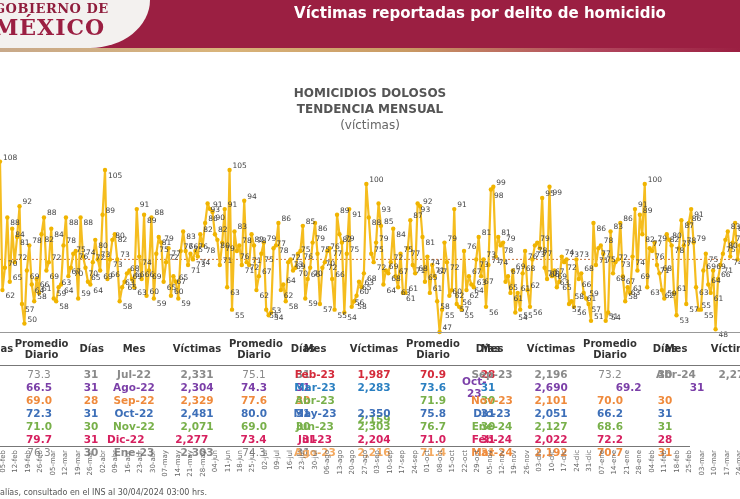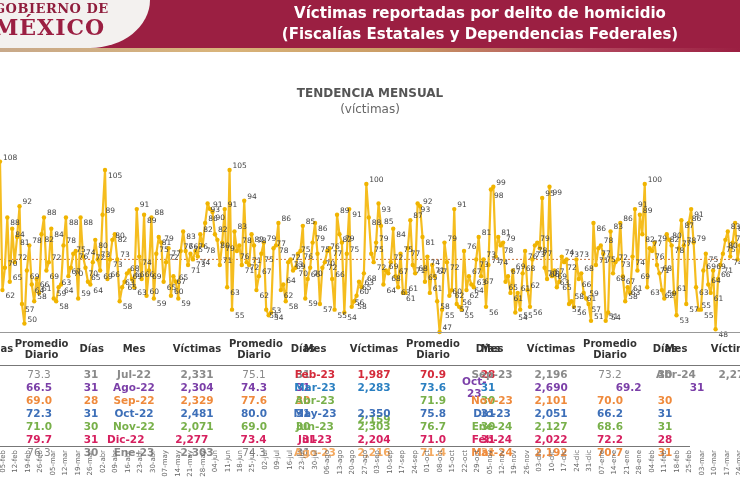--- a/index.html
+++ b/index.html
@@ -33,24 +33,24 @@
 
 <div class="page">
   <div class="banner"></div>
   <div class="banner-gradient"></div>
   <div class="logo-box">
     <div class="logo-line1" style="left:-6px;">GOBIERNO DE</div>
     <div class="logo-line2" style="left:-6px;">MÉXICO</div>
   </div>
   <div class="banner-title">
     <div>Víctimas reportadas por delito de homicidio</div>
-    <div>(Fiscalías Estatales y Dependencias Federales)</div>
   </div>
 
   <div class="chart-title">
+    <span class="t1">HOMICIDIOS DOLOSOS</span>
     <span class="t2">TENDENCIA MENSUAL</span>
     <span class="t3">(víctimas)</span>
   </div>
 
   <svg id="chart-svg" width="740" height="200" viewBox="0 0 740 200">
       <line x1="0" x2="740" y1="114.37931034482759" y2="114.37931034482759" stroke="#c9743a" stroke-width="1" stroke-dasharray="2,2"></line>
       <polyline points="0,16.620689655172413 2.442244224422442,145.10344827586206 4.884488448844884,122.75862068965517 7.326732673267326,72.48275862068965 9.768976897689768,136.72413793103448 12.21122112211221,83.65517241379311 14.653465346534652,117.17241379310344 17.095709570957094,92.03448275862068 19.537953795379536,61.310344827586206 21.98019801980198,159.0689655172414 24.42244224422442,178.6206896551724 26.864686468646862,125.55172413793103 29.306930693069305,100.41379310344827 31.749174917491747,139.51724137931035 34.19141914191419,156.27586206896552 36.633663366336634,133.9310344827586 39.07590759075907,147.89655172413794 41.51815181518151,89.24137931034483 43.96039603960396,72.48275862068965 46.4026402640264,125.55172413793103 48.84488448844884,117.17241379310344 51.28712871287128,83.65517241379311 53.729372937293725,153.48275862068965 56.17161716171617,156.27586206896552 58.61386138613861,142.31034482758622 61.05610561056105,139.51724137931035 63.49834983498349,100.41379310344827 65.94059405940594,72.48275862068965 68.38283828382838,131.13793103448276 70.82508250825082,122.75862068965517 73.26732673267327,108.79310344827586 75.7095709570957,106 78.15181518151815,153.48275862068965 80.59405940594058,72.48275862068965 83.03630363036302,111.58620689655173 85.47854785478548,122.75862068965517 87.92079207920791,136.72413793103448 90.36303630363035,139.51724137931035 92.8052805280528,117.17241379310344 95.24752475247524,94.82758620689656 97.68976897689768,114.37931034482759 100.13201320132012,125.55172413793103 102.57425742574256,69.6896551724138 105.01650165016501,25 107.45874587458745,133.9310344827586 109.90099009900989,114.37931034482759 112.34323432343234,94.82758620689656 114.78547854785478,89.24137931034483 117.22772277227722,114.37931034482759 119.66996699669966,156.27586206896552 122.1122112211221,142.31034482758622 124.55445544554455,136.72413793103448 126.99669966996699,128.3448275862069 129.43894389438944,125.55172413793103 131.88118811881188,133.9310344827586 134.32343234323432,142.31034482758622 136.76567656765675,64.10344827586206 139.2079207920792,111.58620689655173 141.65016501650163,133.9310344827586 144.09240924092407,69.6896551724138 146.53465346534654,150.68965517241378 148.97689768976898,125.55172413793103 151.4191419141914,72.48275862068965 153.86138613861385,153.48275862068965 156.3036303630363,108.79310344827586 158.74587458745873,92.03448275862068 161.18811881188117,97.62068965517241 163.6303630363036,136.72413793103448 166.07260726072604,117.17241379310344 168.5148514851485,103.20689655172414 170.95709570957095,150.68965517241378 173.3993399339934,131.13793103448276 175.84158415841583,136.72413793103448 178.28382838283827,153.48275862068965 180.7260726072607,106 183.16831683168314,86.44827586206897 185.6105610561056,106 188.05280528052805,119.96551724137932 190.4950495049505,108.79310344827586 192.93729372937293,114.37931034482759 195.37953795379536,106 197.8217821782178,111.58620689655173 200.26402640264024,89.24137931034483 202.70627062706268,100.41379310344827 205.14851485148512,78.06896551724138 207.59075907590758,58.51724137931035 210.03300330033002,64.10344827586206 212.47524752475246,66.89655172413794 214.9174917491749,89.24137931034483 217.35973597359734,94.82758620689656 219.80198019801978,119.96551724137932 222.24422442244222,97.62068965517241 224.68646864686468,64.10344827586206 227.12871287128712,142.31034482758622 229.57095709570956,25 232.013201320132,164.6551724137931 234.45544554455444,86.44827586206897 236.89768976897687,106 239.3399339933993,100.41379310344827 241.78217821782175,119.96551724137932 244.2244224422442,55.72413793103448 246.66666666666666,117.17241379310344 249.1089108910891,119.96551724137932 251.55115511551153,89.24137931034483 253.99339933993397,100.41379310344827 256.43564356435644,145.10344827586206 258.8778877887789,131.13793103448276 261.3201320132013,108.79310344827586 263.76237623762376,97.62068965517241 266.2046204620462,164.6551724137931 268.64686468646863,170.24137931034483 271.08910891089107,167.44827586206895 273.5313531353135,103.20689655172414 275.97359735973595,100.41379310344827 278.4158415841584,78.06896551724138 280.8580858085808,145.10344827586206 283.30033003300326,139.51724137931035 285.7425742574257,156.27586206896552 288.18481848184814,117.17241379310344 290.6270627062706,114.37931034482759 293.0693069306931,125.55172413793103 295.5115511551155,122.75862068965517 297.95379537953795,108.79310344827586 300.3960396039604,106 302.8382838283828,80.86206896551724 305.28052805280527,153.48275862068965 307.7227722772277,133.9310344827586 310.16501650165014,122.75862068965517 312.6072607260726,97.62068965517241 315.049504950495,78.06896551724138 317.49174917491746,108.79310344827586 319.9339933993399,159.0689655172414 322.37623762376234,122.75862068965517 324.8184818481848,117.17241379310344 327.2607260726072,106 329.70297029702965,103.20689655172414 332.1452145214521,133.9310344827586 334.5874587458746,164.6551724137931 337.029702970297,69.6896551724138 339.47194719471946,89.24137931034483 341.9141914191419,97.62068965517241 344.35643564356434,167.44827586206895 346.7986798679868,108.79310344827586 349.2409240924092,64.10344827586206 351.68316831683165,161.86206896551724 354.1254125412541,156.27586206896552 356.56765676567653,150.68965517241378 359.00990099009897,136.72413793103448 361.4521452145214,142.31034482758622 363.89438943894385,128.3448275862069 366.3366336633663,38.9655172413793 368.7788778877887,72.48275862068965 371.2211221122112,108.79310344827586 373.66336633663366,117.17241379310344 376.1056105610561,97.62068965517241 378.54785478547853,58.51724137931035 380.990099009901,80.86206896551724 383.4323432343234,139.51724137931035 385.87458745874585,125.55172413793103 388.3168316831683,128.3448275862069 390.7590759075907,117.17241379310344 393.20132013201317,83.65517241379311 395.6435643564356,131.13793103448276 398.08580858085804,142.31034482758622 400.5280528052805,108.79310344827586 402.9702970297029,147.89655172413794 405.41254125412536,147.89655172413794 407.8547854785478,103.20689655172414 410.29702970297024,75.27586206896552 412.73927392739273,119.96551724137932 415.18151815181517,128.3448275862069 417.6237623762376,58.51724137931035 420.06600660066005,61.310344827586206 422.5082508250825,92.03448275862068 424.9504950495049,136.72413793103448 427.39273927392736,111.58620689655173 429.8349834983498,147.89655172413794 432.27722772277224,119.96551724137932 434.7194719471947,131.13793103448276 437.1617161716171,156.27586206896552 439.60396039603955,187 442.046204620462,164.6551724137931 444.48844884488443,97.62068965517241 446.93069306930687,117.17241379310344 449.37293729372936,150.68965517241378 451.8151815181518,145.10344827586206 454.25742574257424,64.10344827586206 456.6996699669967,159.0689655172414 459.1419141914191,161.86206896551724 461.58415841584156,164.6551724137931 464.026402640264,106 466.46864686468643,145.10344827586206 468.9108910891089,131.13793103448276 471.3531353135313,139.51724137931035 473.79537953795375,142.31034482758622 476.2376237623762,114.37931034482759 478.6798679867986,92.03448275862068 481.12211221122107,131.13793103448276 483.5643564356435,114.37931034482759 486.00660066006594,161.86206896551724 488.4488448844884,119.96551724137932 490.8910891089109,44.551724137931046 493.3333333333333,41.758620689655174 495.77557755775575,111.58620689655173 498.2178217821782,92.03448275862068 500.66006600660063,100.41379310344827 503.10231023102307,97.62068965517241 505.5445544554455,136.72413793103448 507.98679867986795,131.13793103448276 510.4290429042904,147.89655172413794 512.8712871287129,125.55172413793103 515.3135313531353,167.44827586206895 517.7557755775578,147.89655172413794 520.1980198019802,164.6551724137931 522.6402640264026,128.3448275862069 525.0825082508251,106 527.5247524752475,145.10344827586206 529.96699669967,161.86206896551724 532.4092409240924,114.37931034482759 534.8514851485148,100.41379310344827 537.2937293729373,97.62068965517241 539.7359735973597,103.20689655172414 542.1782178217821,52.93103448275863 544.6204620462046,122.75862068965517 547.062706270627,133.9310344827586 549.5049504950495,41.758620689655174 551.9471947194719,131.13793103448276 554.3894389438943,125.55172413793103 556.8316831683168,142.31034482758622 559.2739273927392,136.72413793103448 561.7161716171616,111.58620689655173 564.1584158415841,117.17241379310344 566.6006600660065,114.37931034482759 569.042904290429,159.0689655172414 571.4851485148514,156.27586206896552 573.9273927392738,161.86206896551724 576.3696369636963,114.37931034482759 578.8118811881187,133.9310344827586 581.2541254125412,128.3448275862069 583.6963696369636,147.89655172413794 586.1386138613861,153.48275862068965 588.5808580858086,159.0689655172414 591.023102310231,175.82758620689654 593.4653465346535,78.06896551724138 595.9075907590759,119.96551724137932 598.3498349834983,103.20689655172414 600.7920792079208,100.41379310344827 603.2343234323432,108.79310344827586 605.6765676567657,175.82758620689654 608.1188118811881,167.44827586206895 610.5610561056105,86.44827586206897 613.003300330033,128.3448275862069 615.4455445544554,117.17241379310344 617.8877887788778,114.37931034482759 620.3300330033003,78.06896551724138 622.7722772277227,131.13793103448276 625.2145214521452,156.27586206896552 627.6567656765676,142.31034482758622 630.09900990099,147.89655172413794 632.5412541254125,111.58620689655173 634.9834983498349,64.10344827586206 637.4257425742574,125.55172413793103 639.8679867986798,69.6896551724138 642.3102310231022,89.24137931034483 644.7524752475247,38.9655172413793 647.1947194719471,142.31034482758622 649.6369636963695,103.20689655172414 652.079207920792,106 654.5214521452144,97.62068965517241 656.9636963696369,119.96551724137932 659.4059405940593,128.3448275862069 661.8481848184817,145.10344827586206 664.2904290429042,153.48275862068965 666.7326732673267,89.24137931034483 669.1749174917492,94.82758620689656 671.6171617161716,100.41379310344827 674.059405940594,147.89655172413794 676.5016501650165,170.24137931034483 678.9438943894389,103.20689655172414 681.3861386138614,75.27586206896552 683.8283828382838,100.41379310344827 686.2706270627062,159.0689655172414 688.7128712871287,78.06896551724138 691.1551155115511,64.10344827586206 693.5973597359736,97.62068965517241 696.039603960396,142.31034482758622 698.4818481848184,164.6551724137931 700.9240924092409,164.6551724137931 703.3663366336633,125.55172413793103 705.8085808580857,108.79310344827586 708.2508250825082,139.51724137931035 710.6930693069306,147.89655172413794 713.1353135313531,125.55172413793103 715.5775577557755,184.20689655172413 718.0198019801979,133.9310344827586 720.4620462046204,119.96551724137932 722.9042904290428,108.79310344827586 725.3465346534653,94.82758620689656 727.7887788778877,86.44827586206897 730.2310231023101,111.58620689655173 732.6732673267326,97.62068965517241 735.115511551155,78.06896551724138 737.5577557755774,114.37931034482759 739.9999999999999,100.41379310344827" fill="none" stroke="#f5bd1f" stroke-width="2.2" stroke-linejoin="round"></polyline>
       <g>
         <circle cx="0" cy="16.620689655172413" r="2.2" fill="#f0b400"></circle>
         <circle cx="2.442244224422442" cy="145.10344827586206" r="2.2" fill="#f0b400"></circle>
@@ -945,13 +945,14 @@
       <div class="xlabel" style="left: 647.678px;">04-feb</div>
       <div class="xlabel" style="left: 660.153px;">11-feb</div>
       <div class="xlabel" style="left: 672.627px;">18-feb</div>
       <div class="xlabel" style="left: 685.102px;">25-feb</div>
       <div class="xlabel" style="left: 697.576px;">03-mar</div>
       <div class="xlabel" style="left: 710.051px;">10-mar</div>
       <div class="xlabel" style="left: 722.525px;">17-mar</div>
       <div class="xlabel" style="left: 735px;">24-mar</div>
     </div>
 
+  <div class="footer">alías, consultado en el INS al 30/04/2024 03:00 hrs.</div>
 </div>
 
 </body></html>

